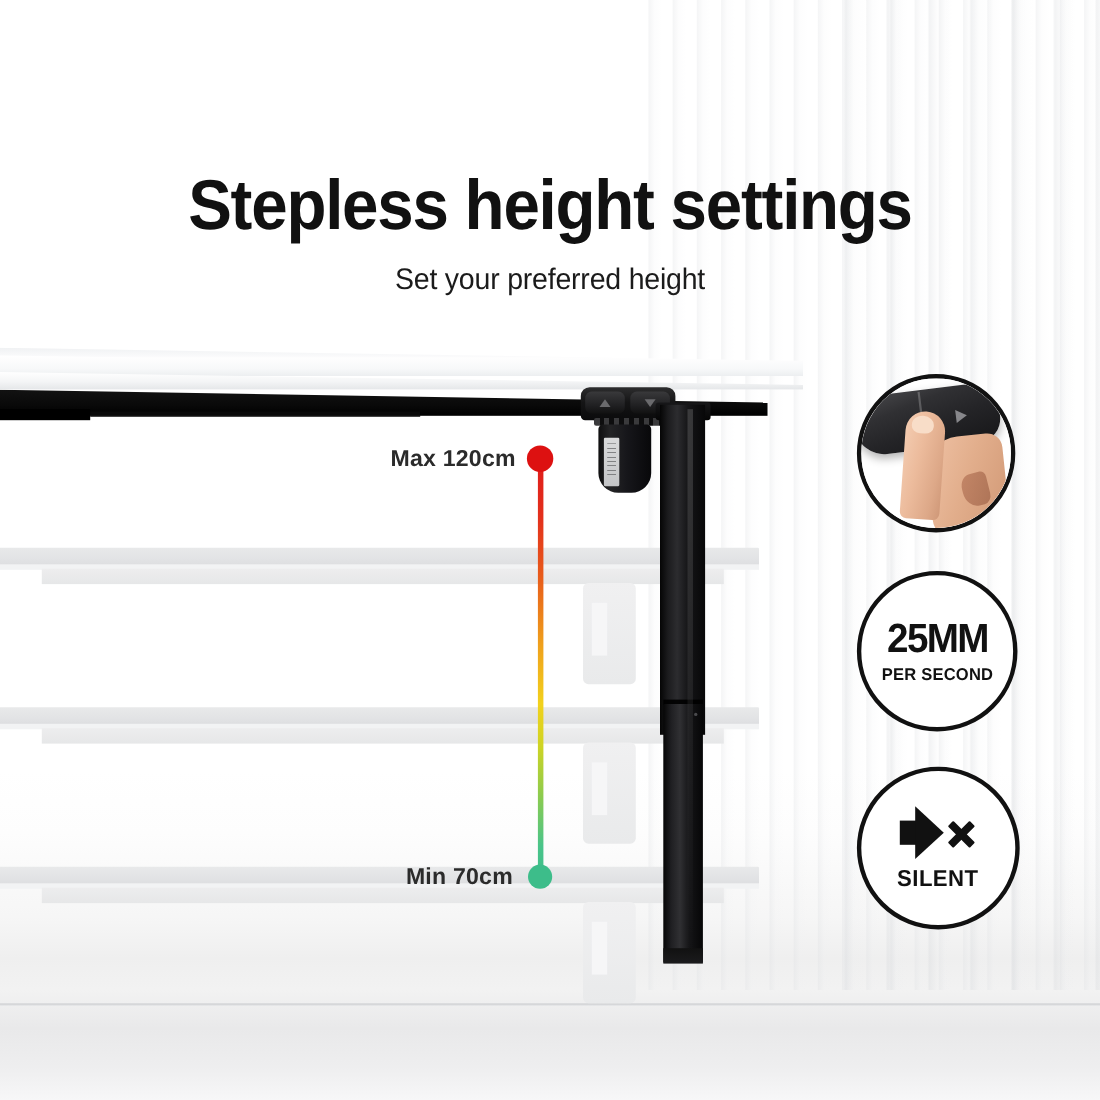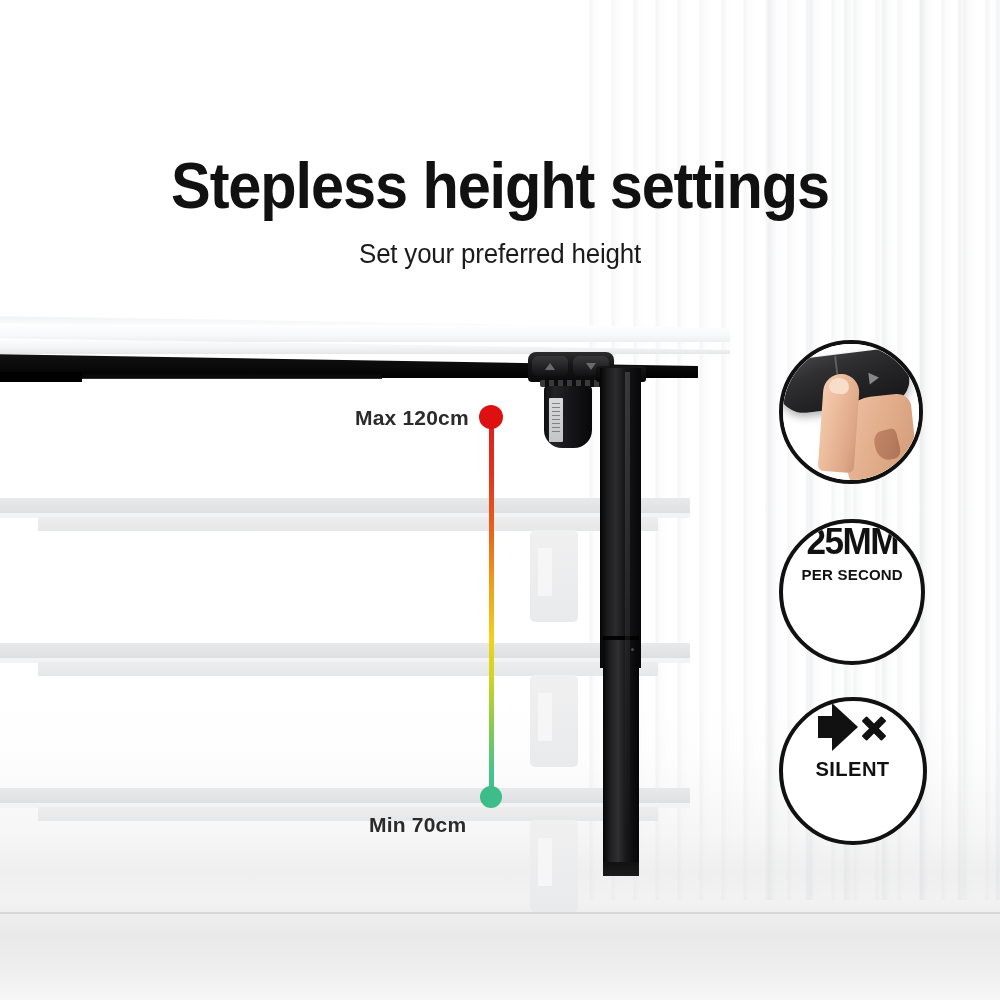--- a/index.html
+++ b/index.html
@@ -189,42 +189,42 @@
   }
   .dot-max{left:479px;top:405px;background:#dd1111;}
   .dot-min{left:480px;top:786px;width:22px;height:22px;background:#3dbd8a;}
 
   .gauge-label{
     position:absolute;
     font-size:21px;color:#2b2b2b;letter-spacing:.2px;
     white-space:nowrap;font-weight:700;
   }
   .label-max{left:355px;top:406px;}
-  .label-min{left:369px;top:786px;margin-top:27px;}
+  .label-min{left:369px;top:786px;}
 
   
   .title{
     position:absolute;left:0;top:154px;width:1000px;text-align:center;
     font-size:64px;line-height:1;font-weight:bold;color:#111;
     letter-spacing:-1.2px;
     transform:scaleX(.93);
     transform-origin:50% 50%;
   }
   .subtitle{
     position:absolute;left:0;top:239px;width:1000px;text-align:center;
     font-size:27px;font-weight:400;color:#1b1b1b;letter-spacing:-.2px;
     transform:scaleX(.96);transform-origin:50% 50%;
   }
 
   
   .badge{
     position:absolute;border-radius:50%;
     background:#fff;border:4px solid #111;
     overflow:hidden;
-    display:flex;flex-direction:column;align-items:center;
+    display:flex;flex-direction:column;align-items:center;justify-content:center;
   }
   .badge-press{left:779px;top:340px;width:136px;height:136px;border-width:4px;}
   .badge-speed{left:779px;top:519px;width:138px;height:138px;}
   .badge-silent{left:779px;top:697px;width:140px;height:140px;}
 
   
   .press-art{position:absolute;inset:0;background:#fff;}
   .press-remote{
     position:absolute;left:-6px;top:10px;width:132px;height:54px;
     background:linear-gradient(165deg,#4a4a4d 0%,#303033 30%,#242427 58%,#161618 100%);

